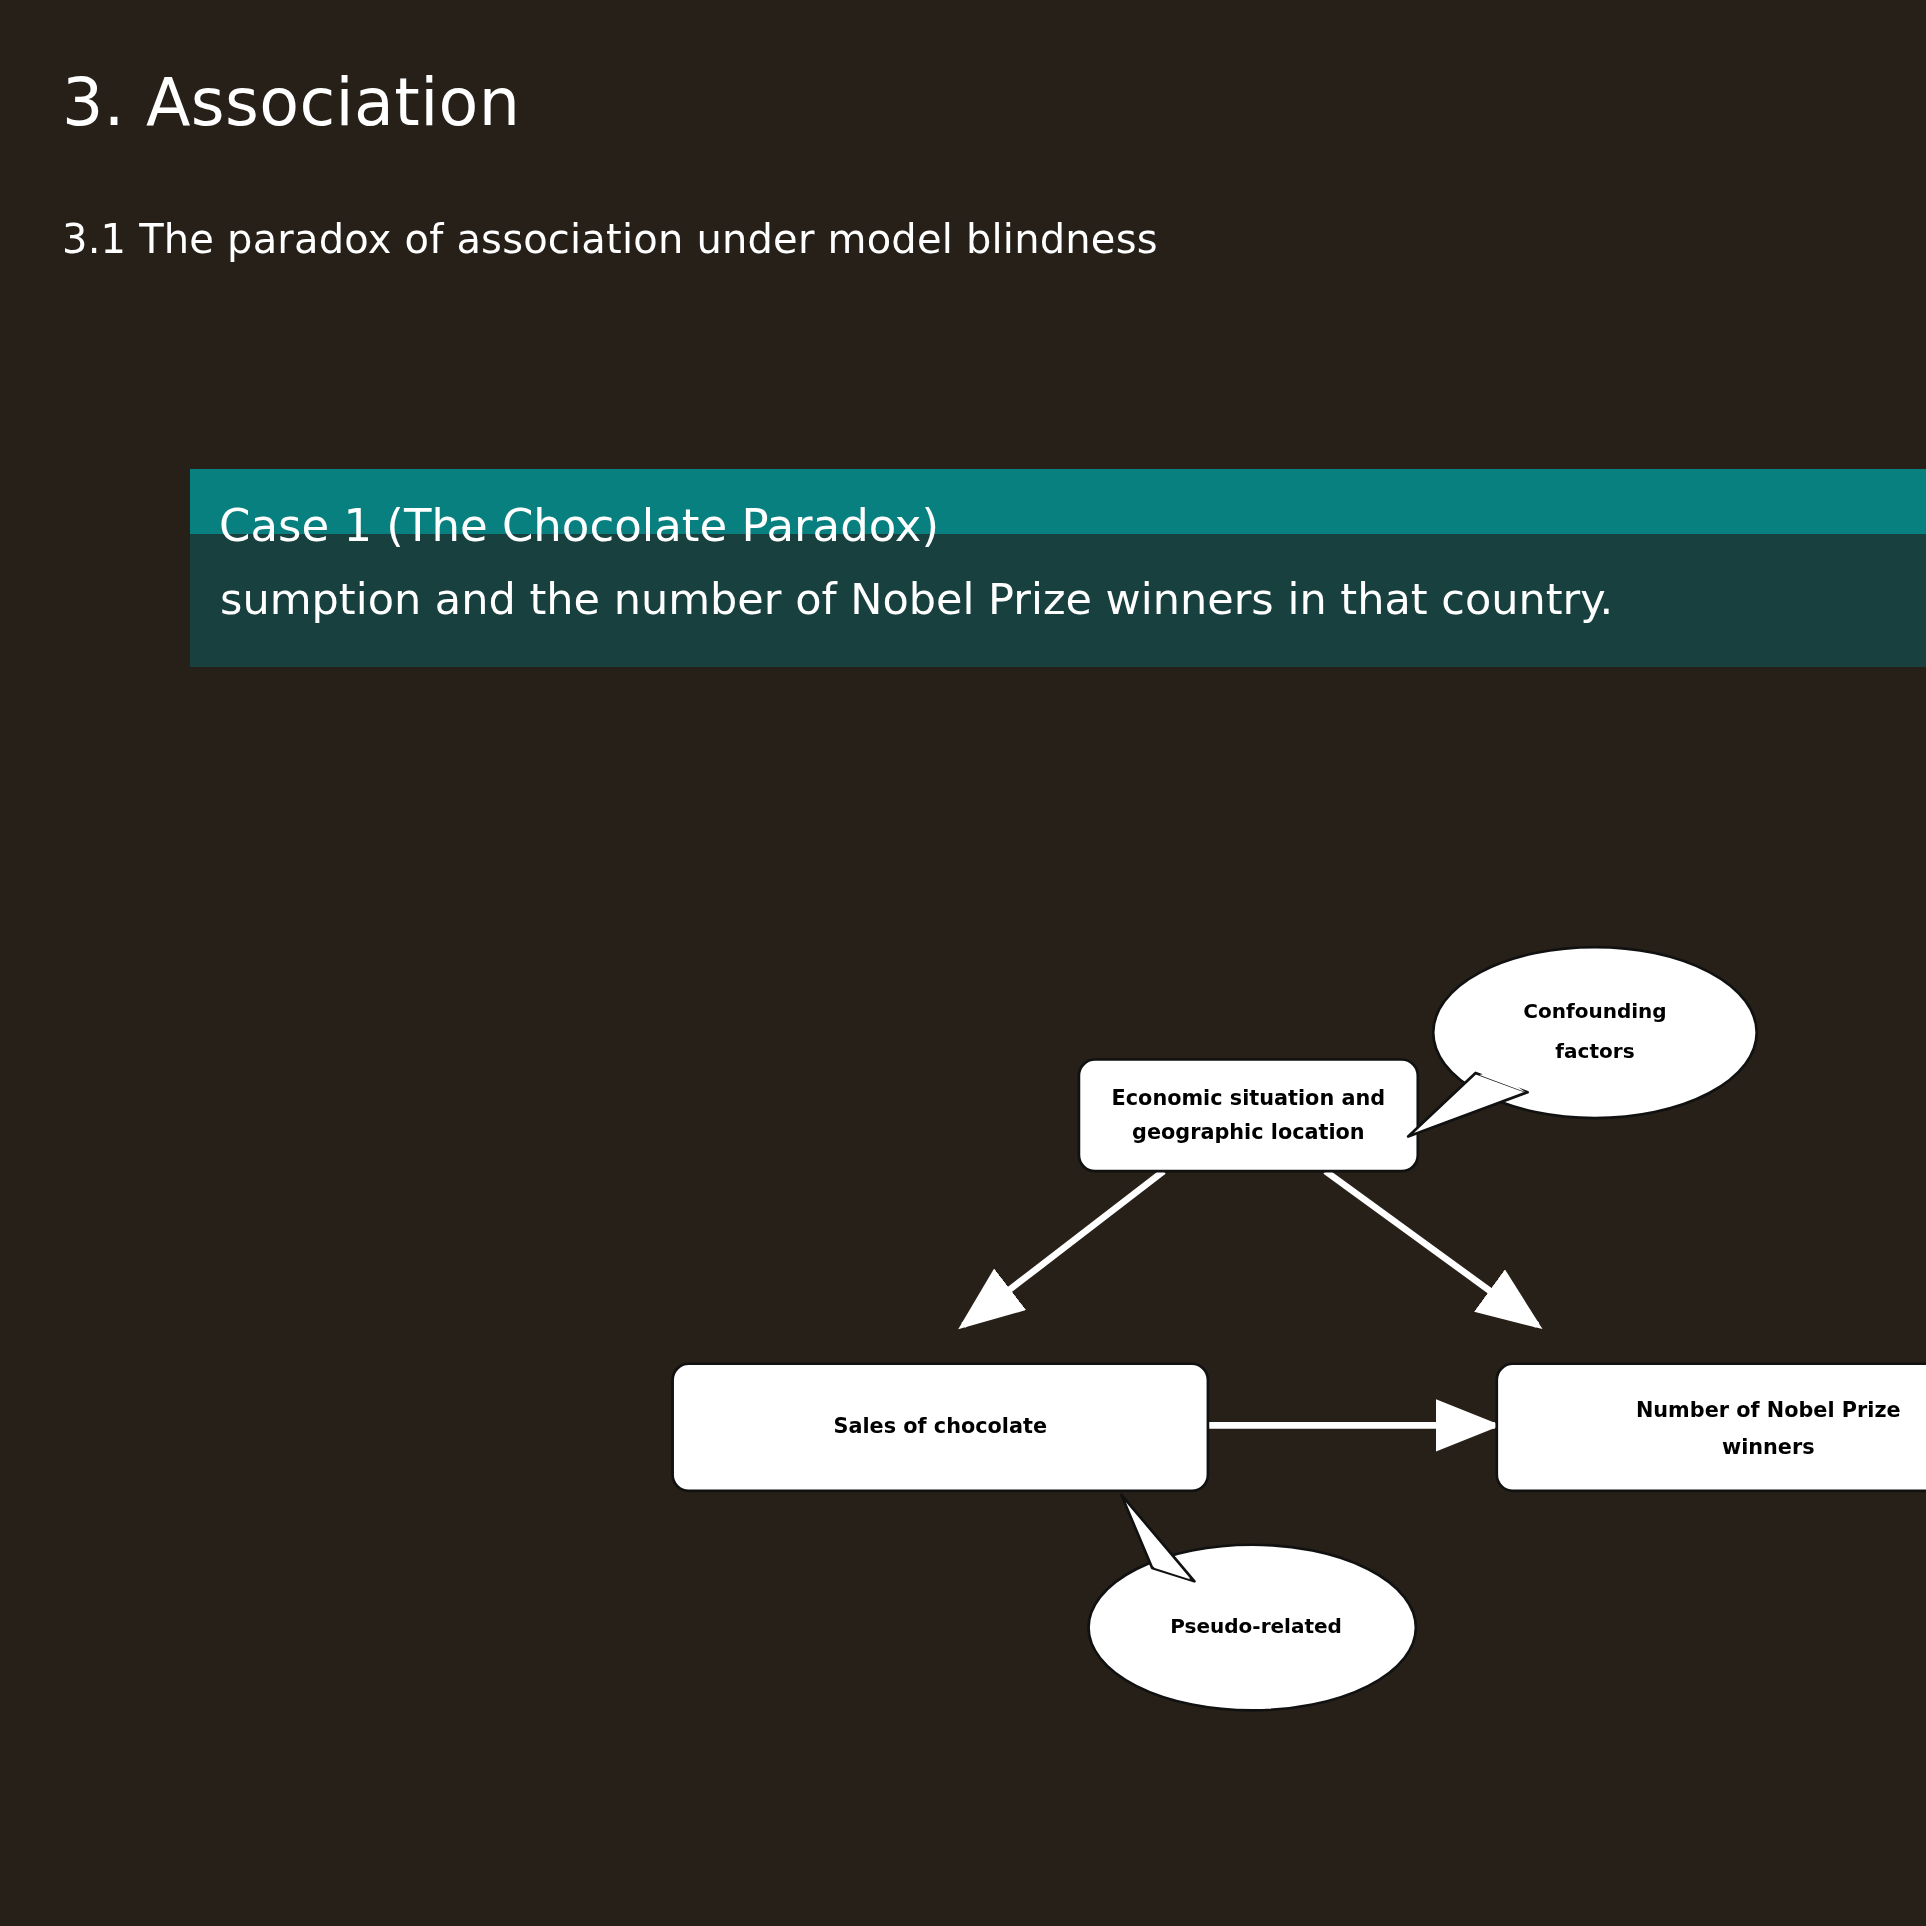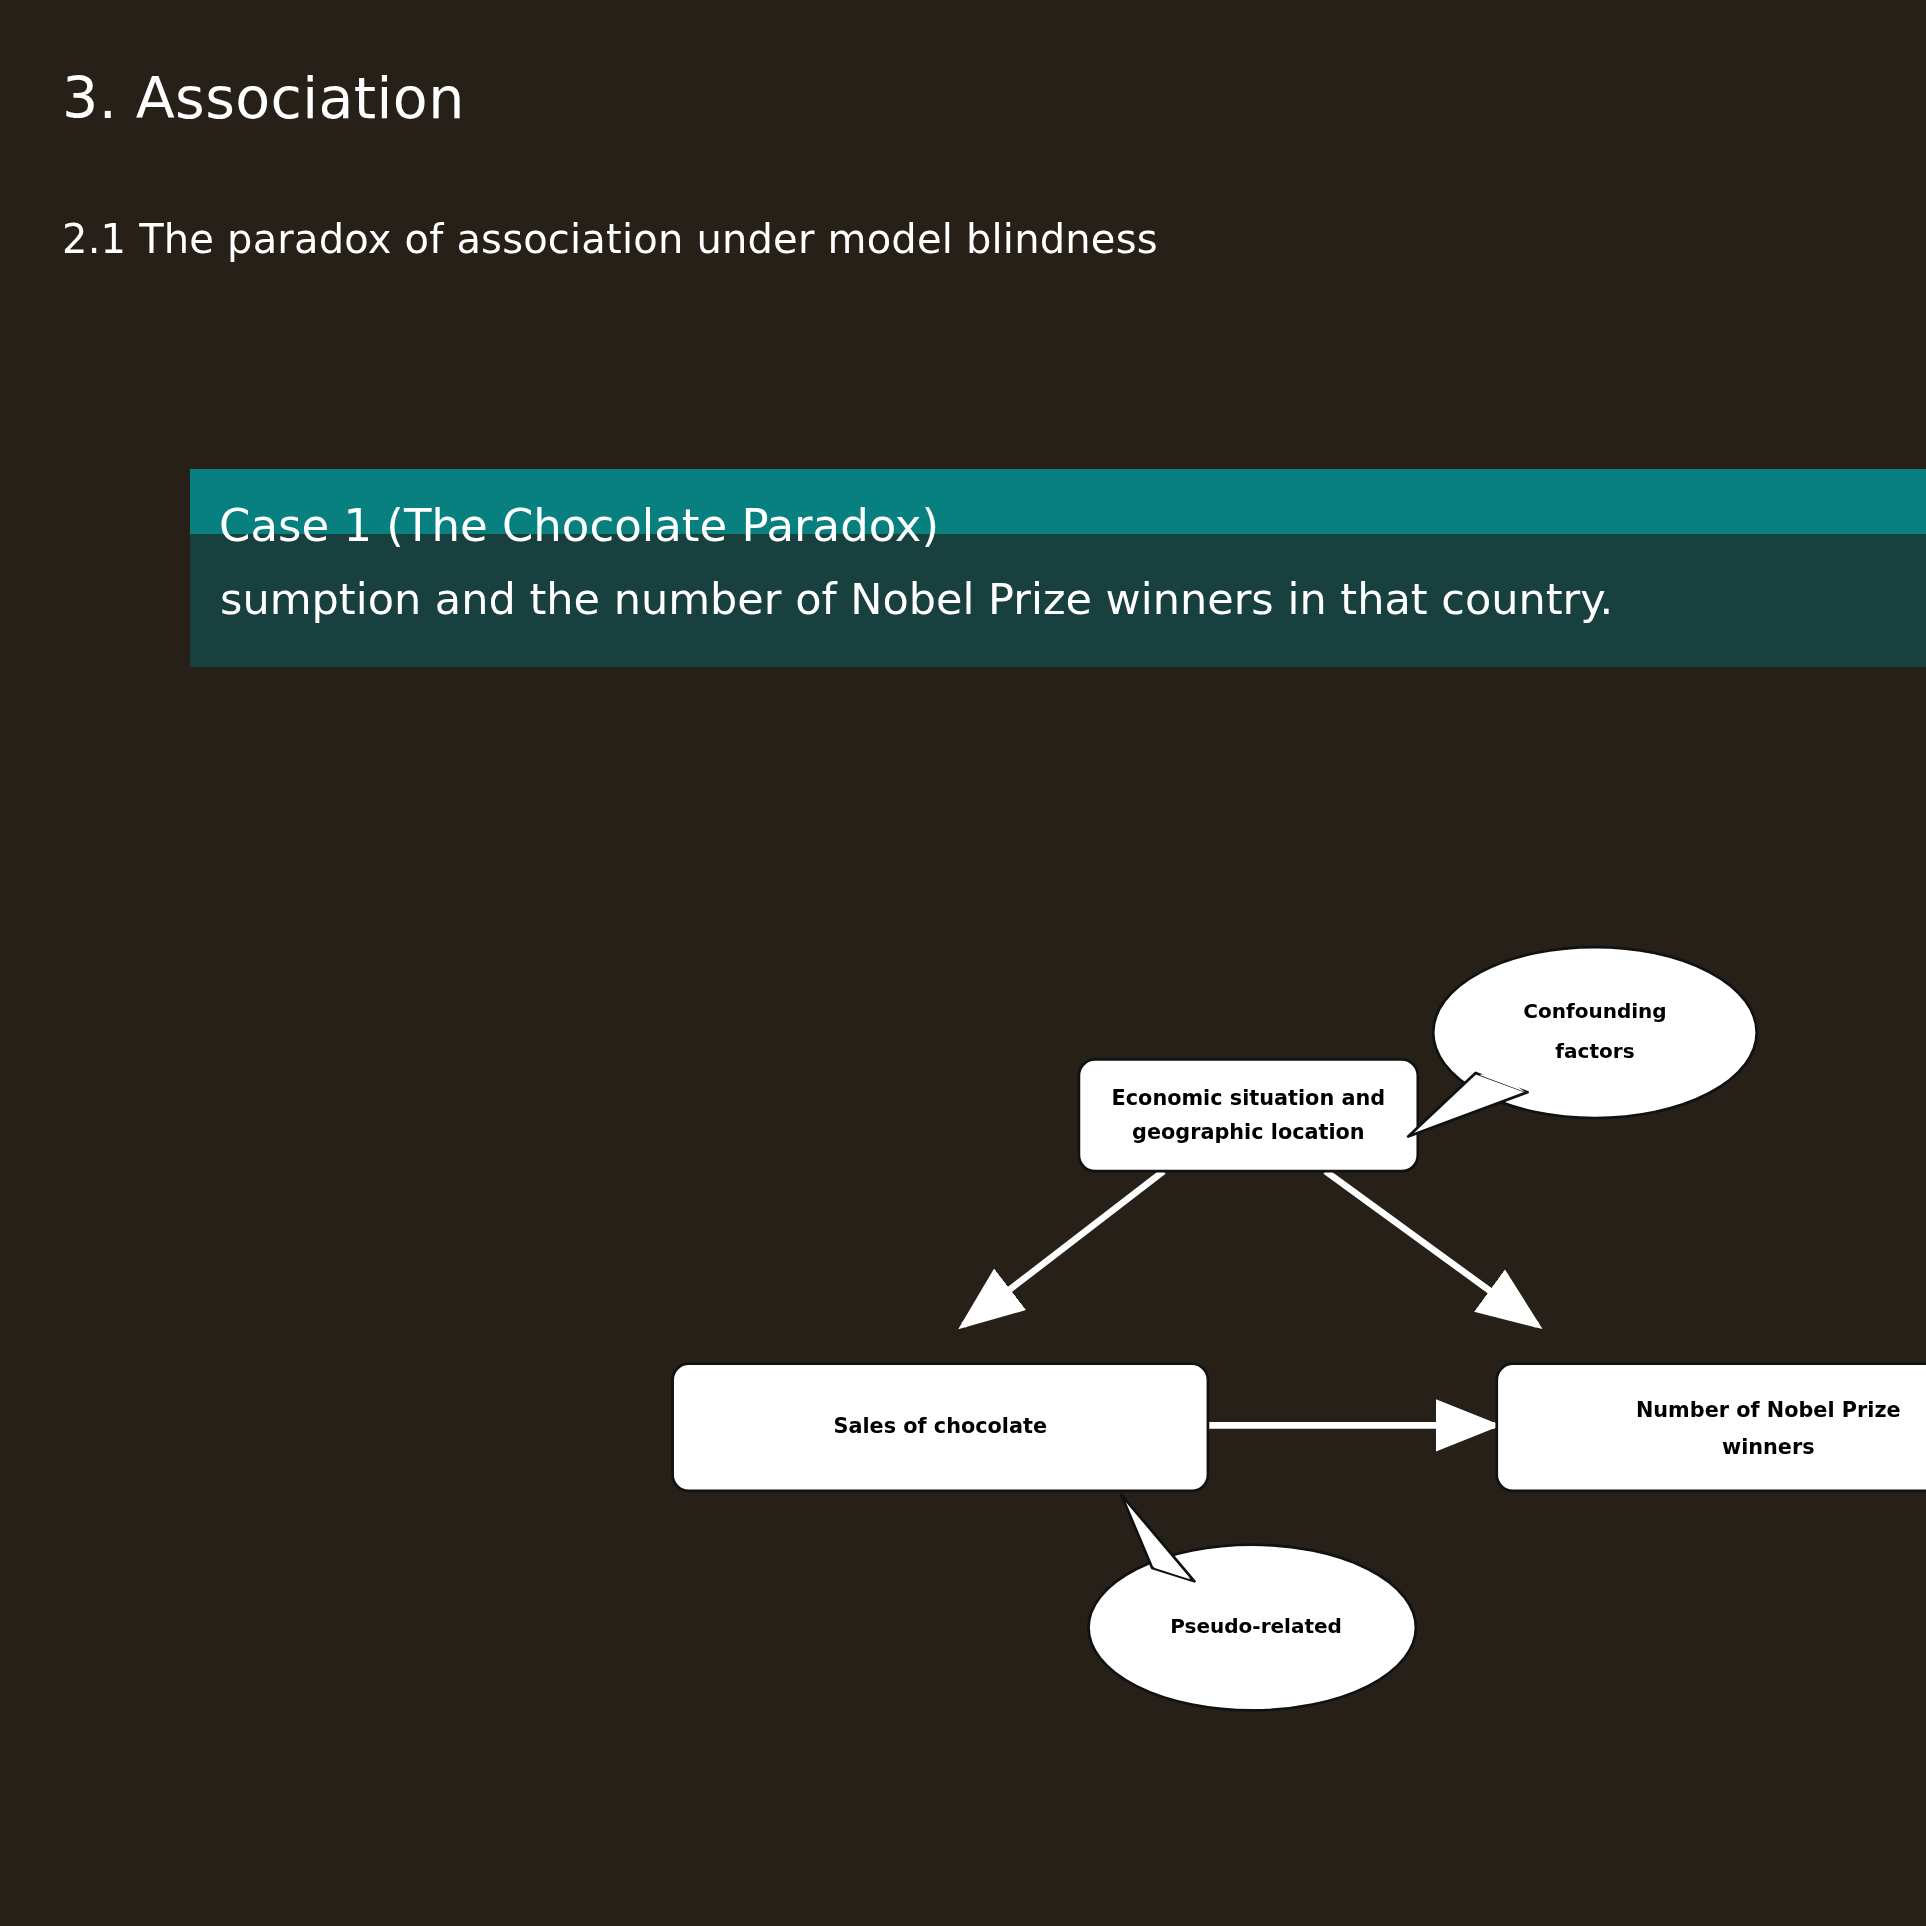--- a/index.html
+++ b/index.html
@@ -8,21 +8,21 @@
     background:#262019;
     font-family:"DejaVu Sans Condensed","Liberation Sans",sans-serif;
     overflow:hidden;position:relative;
   }
   .slide{position:absolute;inset:0;}
 
   
   .title{
     position:absolute;left:62px;top:65px;
     font-family:"DejaVu Sans","Liberation Sans",sans-serif;
-    font-size:57px;font-weight:400;color:#ffffff;
+    font-size:65px;font-weight:400;color:#ffffff;
     letter-spacing:0.4px;white-space:nowrap;
   }
   .subtitle{
     position:absolute;left:62px;top:216px;
     font-family:"DejaVu Sans","Liberation Sans",sans-serif;
     font-size:40px;font-weight:400;color:#ffffff;
     letter-spacing:0.2px;white-space:nowrap;
   }
 
   
@@ -56,21 +56,21 @@
     font-weight:bold;fill:#000000;font-size:52px;
     text-anchor:middle;dominant-baseline:middle;
   }
 </style>
 </head>
 <body>
 
 <div class="slide">
 
   <div class="title">3. Association</div>
-  <div class="subtitle">2.1 The paradox of association under model blindness</div>
+  <div class="subtitle">3.1 The paradox of association under model blindness</div>
 
   <div class="thmbox">
     <div class="thm-head">Case 1 (The Chocolate Paradox)</div>
     <div class="thm-body">
       <span class="l2">sumption and the number of Nobel Prize winners in that country.</span>
     </div>
   </div>
 
   <div class="diagram">
     <svg viewBox="0 0 3800 2150">

